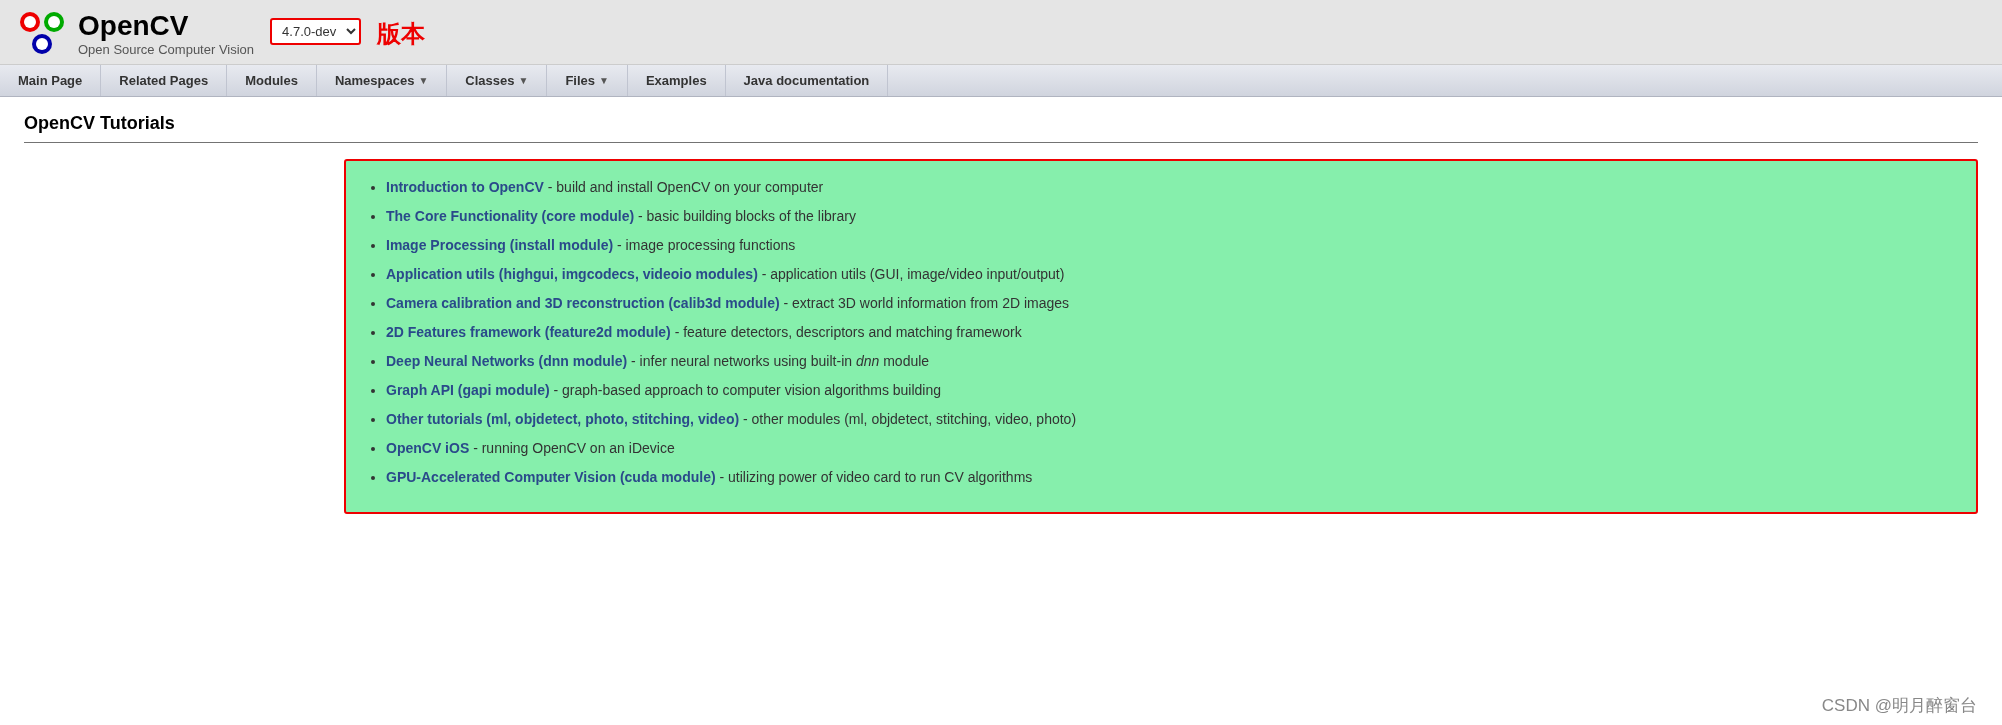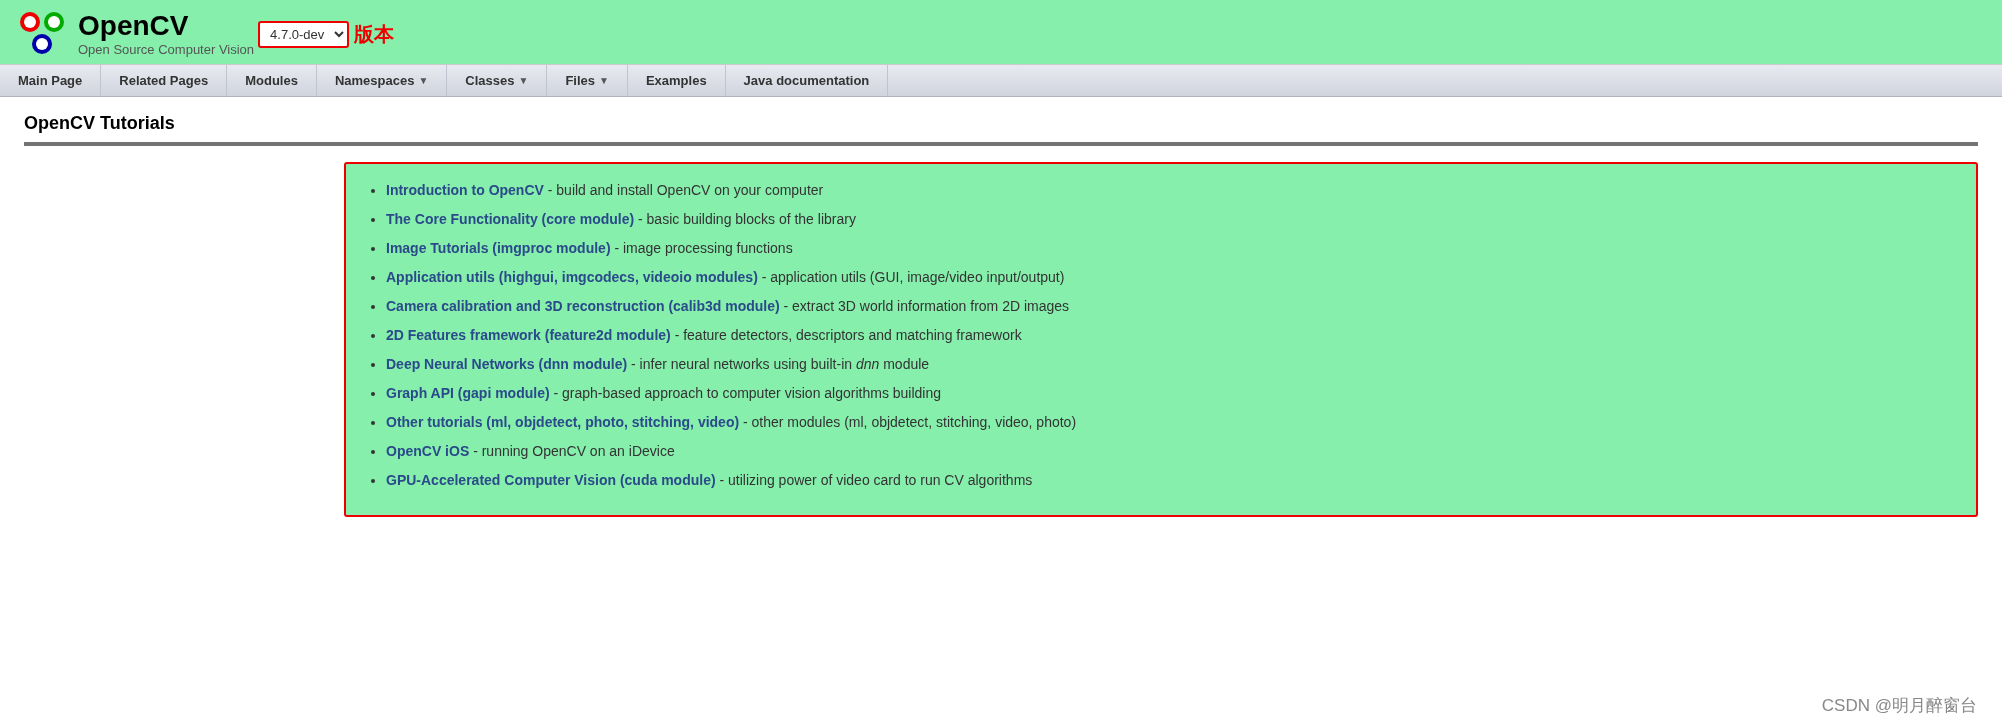--- a/index.html
+++ b/index.html
@@ -3,21 +3,21 @@
   <meta charset="utf-8">
   <style>
     * { margin: 0; padding: 0; box-sizing: border-box; }
     body { font-family: Arial, sans-serif; font-size: 14px; background: #fff; color: #333; }
 
     
     #header {
       display: flex;
       align-items: center;
       padding: 8px 16px 4px 16px;
-      background: #86efac;
+      background: #e5e5e5;
       border-bottom: 1px solid #ccc;
     }
     #logo-area {
       display: flex;
       align-items: center;
       gap: 10px;
     }
     #logo-svg {
       width: 52px;
       height: 52px;
@@ -30,37 +30,37 @@
       font-size: 28px;
       font-weight: bold;
       color: #000;
       line-height: 1.1;
     }
     #opencv-subtitle {
       font-size: 13px;
       color: #555;
     }
     #version-selector-container {
-      margin-left: 4px;
+      margin-left: 16px;
       display: flex;
       align-items: flex-start;
-      gap: 5px;
+      gap: 16px;
     }
     #version-select {
       border: 2px solid #e00;
       border-radius: 3px;
       padding: 3px 6px;
       font-size: 13px;
       background: #fff;
       color: #333;
       cursor: pointer;
     }
     #version-label {
       color: #e00;
-      font-size: 20px;
+      font-size: 24px;
       font-weight: bold;
     }
 
     
     #navbar {
       background: linear-gradient(to bottom, #e8eaf0, #d0d4de);
       border-bottom: 1px solid #b0b4c0;
       display: flex;
       align-items: stretch;
       font-weight: bold;
@@ -84,21 +84,21 @@
 
     
     #page-content {
       padding: 16px 24px;
     }
     #page-title {
       font-size: 18px;
       font-weight: bold;
       color: #000;
       margin-bottom: 16px;
-      border-bottom: 4px solid #737373;
+      border-bottom: 1px solid #737373;
       padding-bottom: 8px;
     }
 
     
     #main-layout {
       display: flex;
       gap: 0;
     }
     #left-panel {
       width: 320px;
@@ -203,21 +203,21 @@
           <a class="tutorial-link">Introduction to OpenCV</a>
           <span class="tutorial-desc"> - build and install OpenCV on your computer</span>
         </li>
 
         <li>
           <a class="tutorial-link">The Core Functionality (core module)</a>
           <span class="tutorial-desc"> - basic building blocks of the library</span>
         </li>
 
         <li>
-          <a class="tutorial-link">Image Tutorials (imgproc module)</a>
+          <a class="tutorial-link">Image Processing (install module)</a>
           <span class="tutorial-desc"> - image processing functions</span>
         </li>
 
         <li>
           <a class="tutorial-link">Application utils (highgui, imgcodecs, videoio modules)</a>
           <span class="tutorial-desc"> - application utils (GUI, image/video input/output)</span>
         </li>
 
         <li>
           <a class="tutorial-link">Camera calibration and 3D reconstruction (calib3d module)</a>

